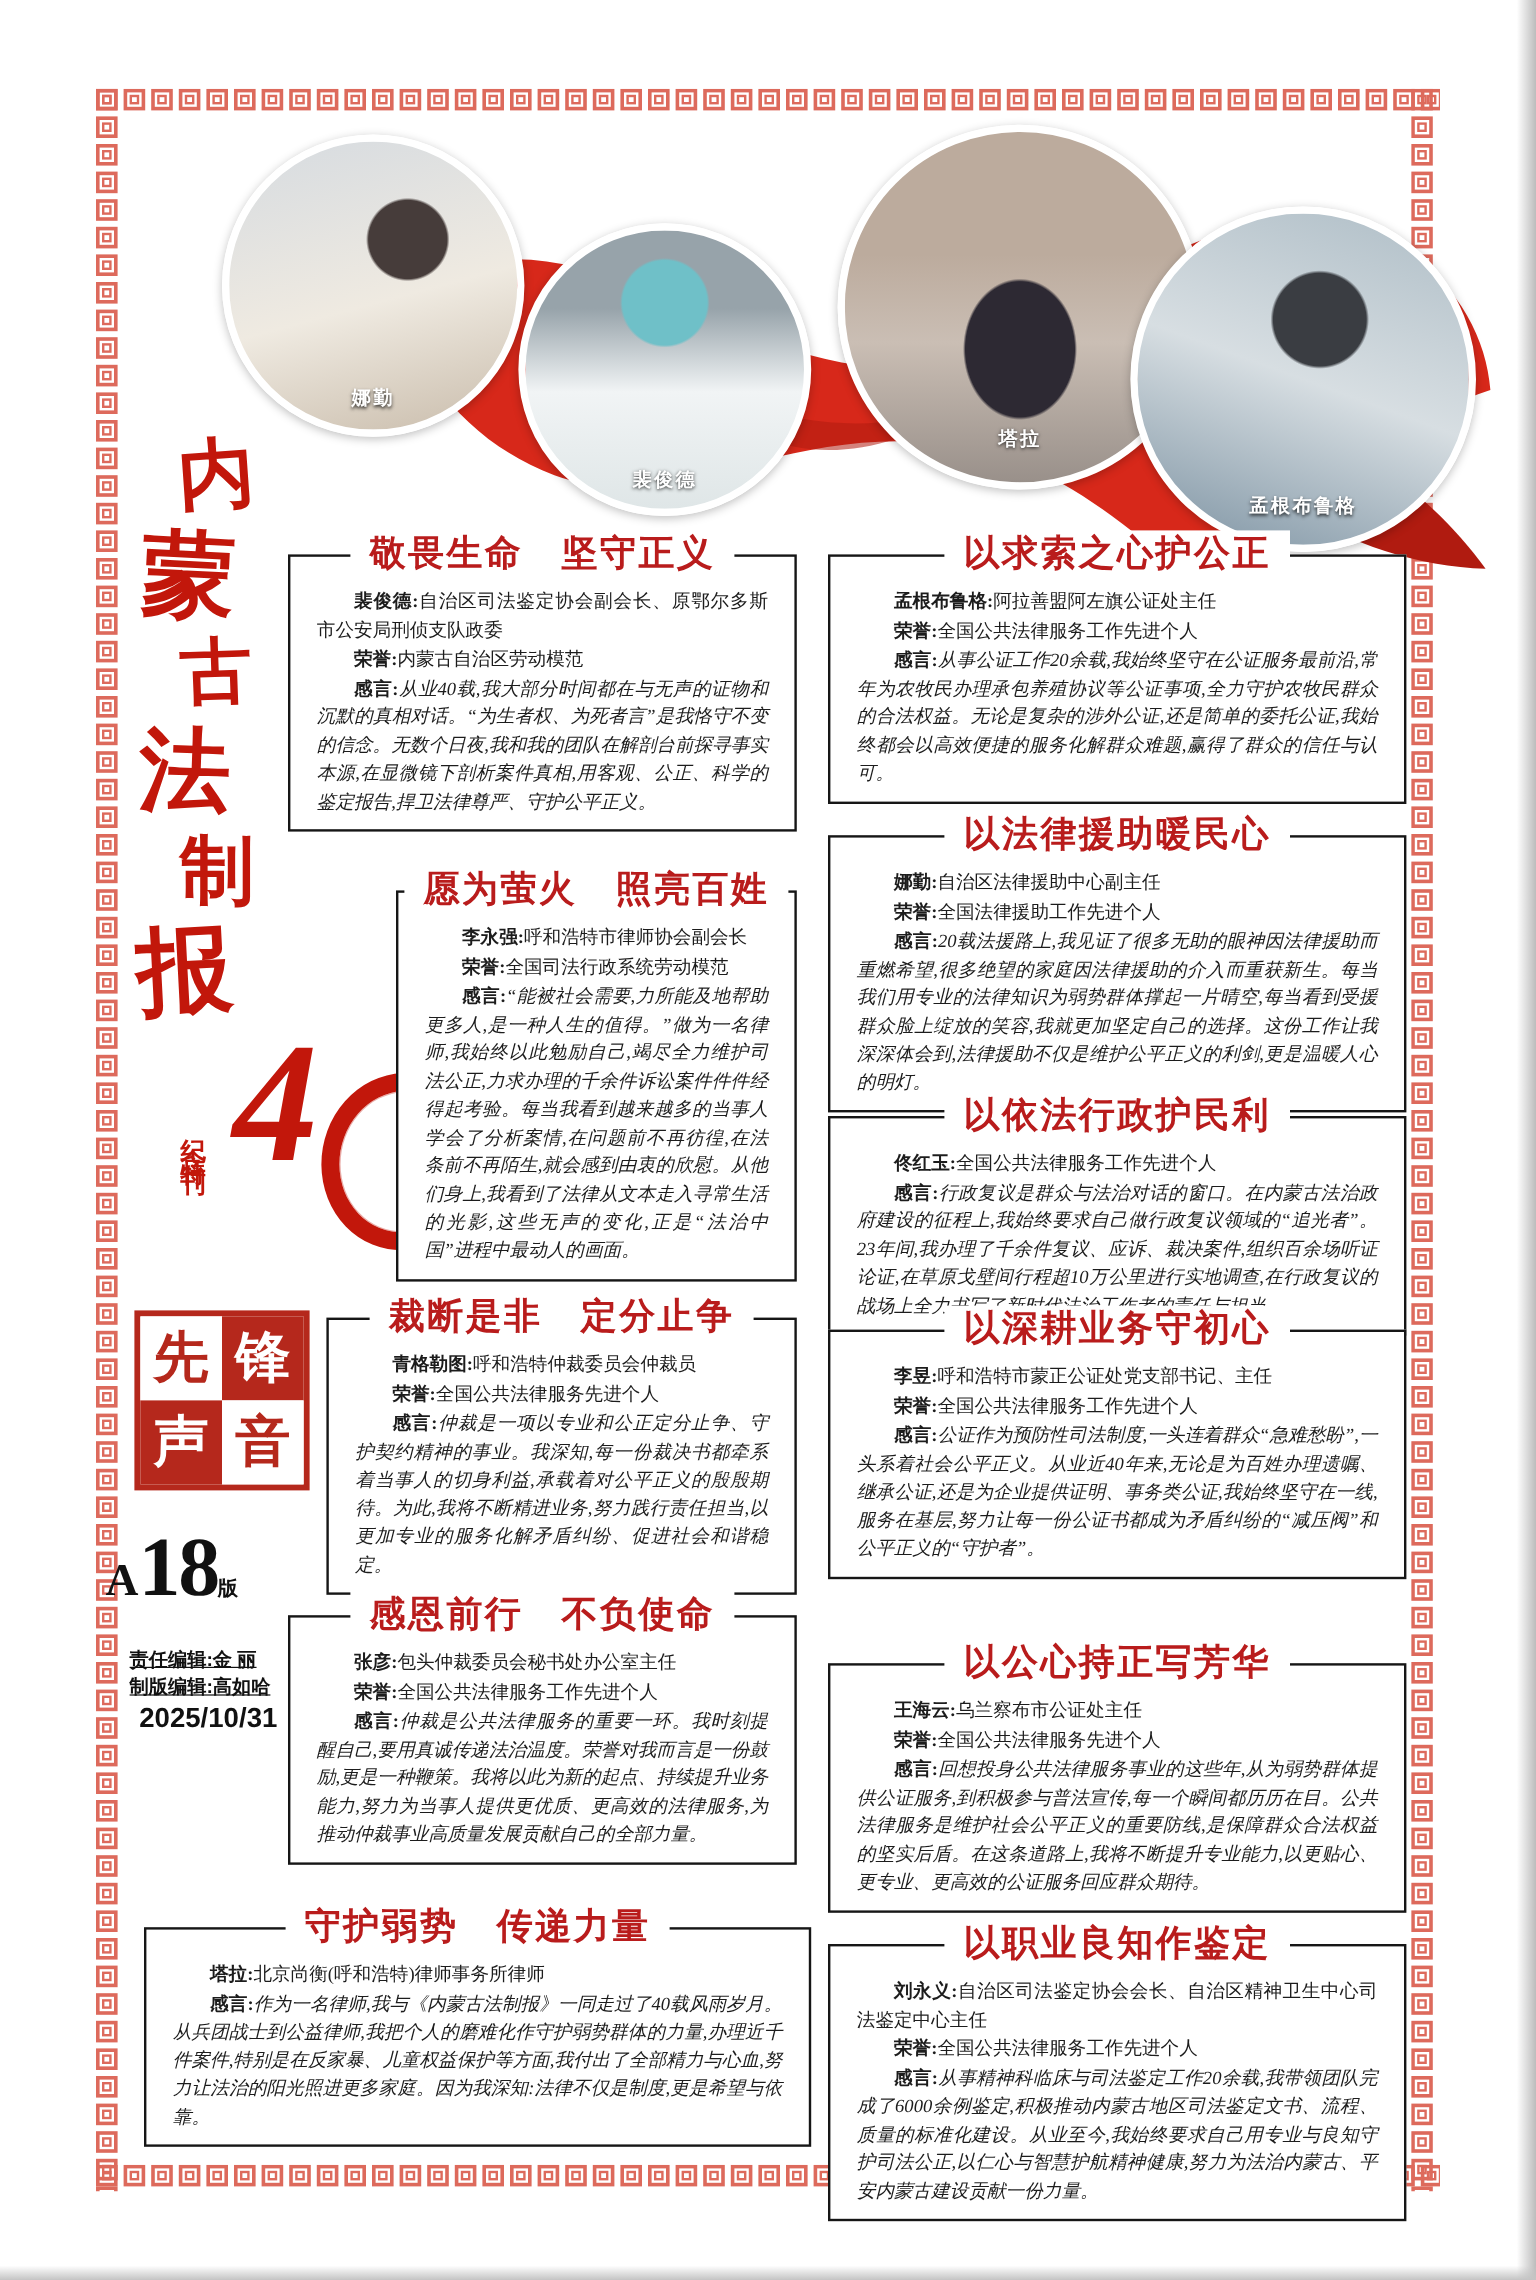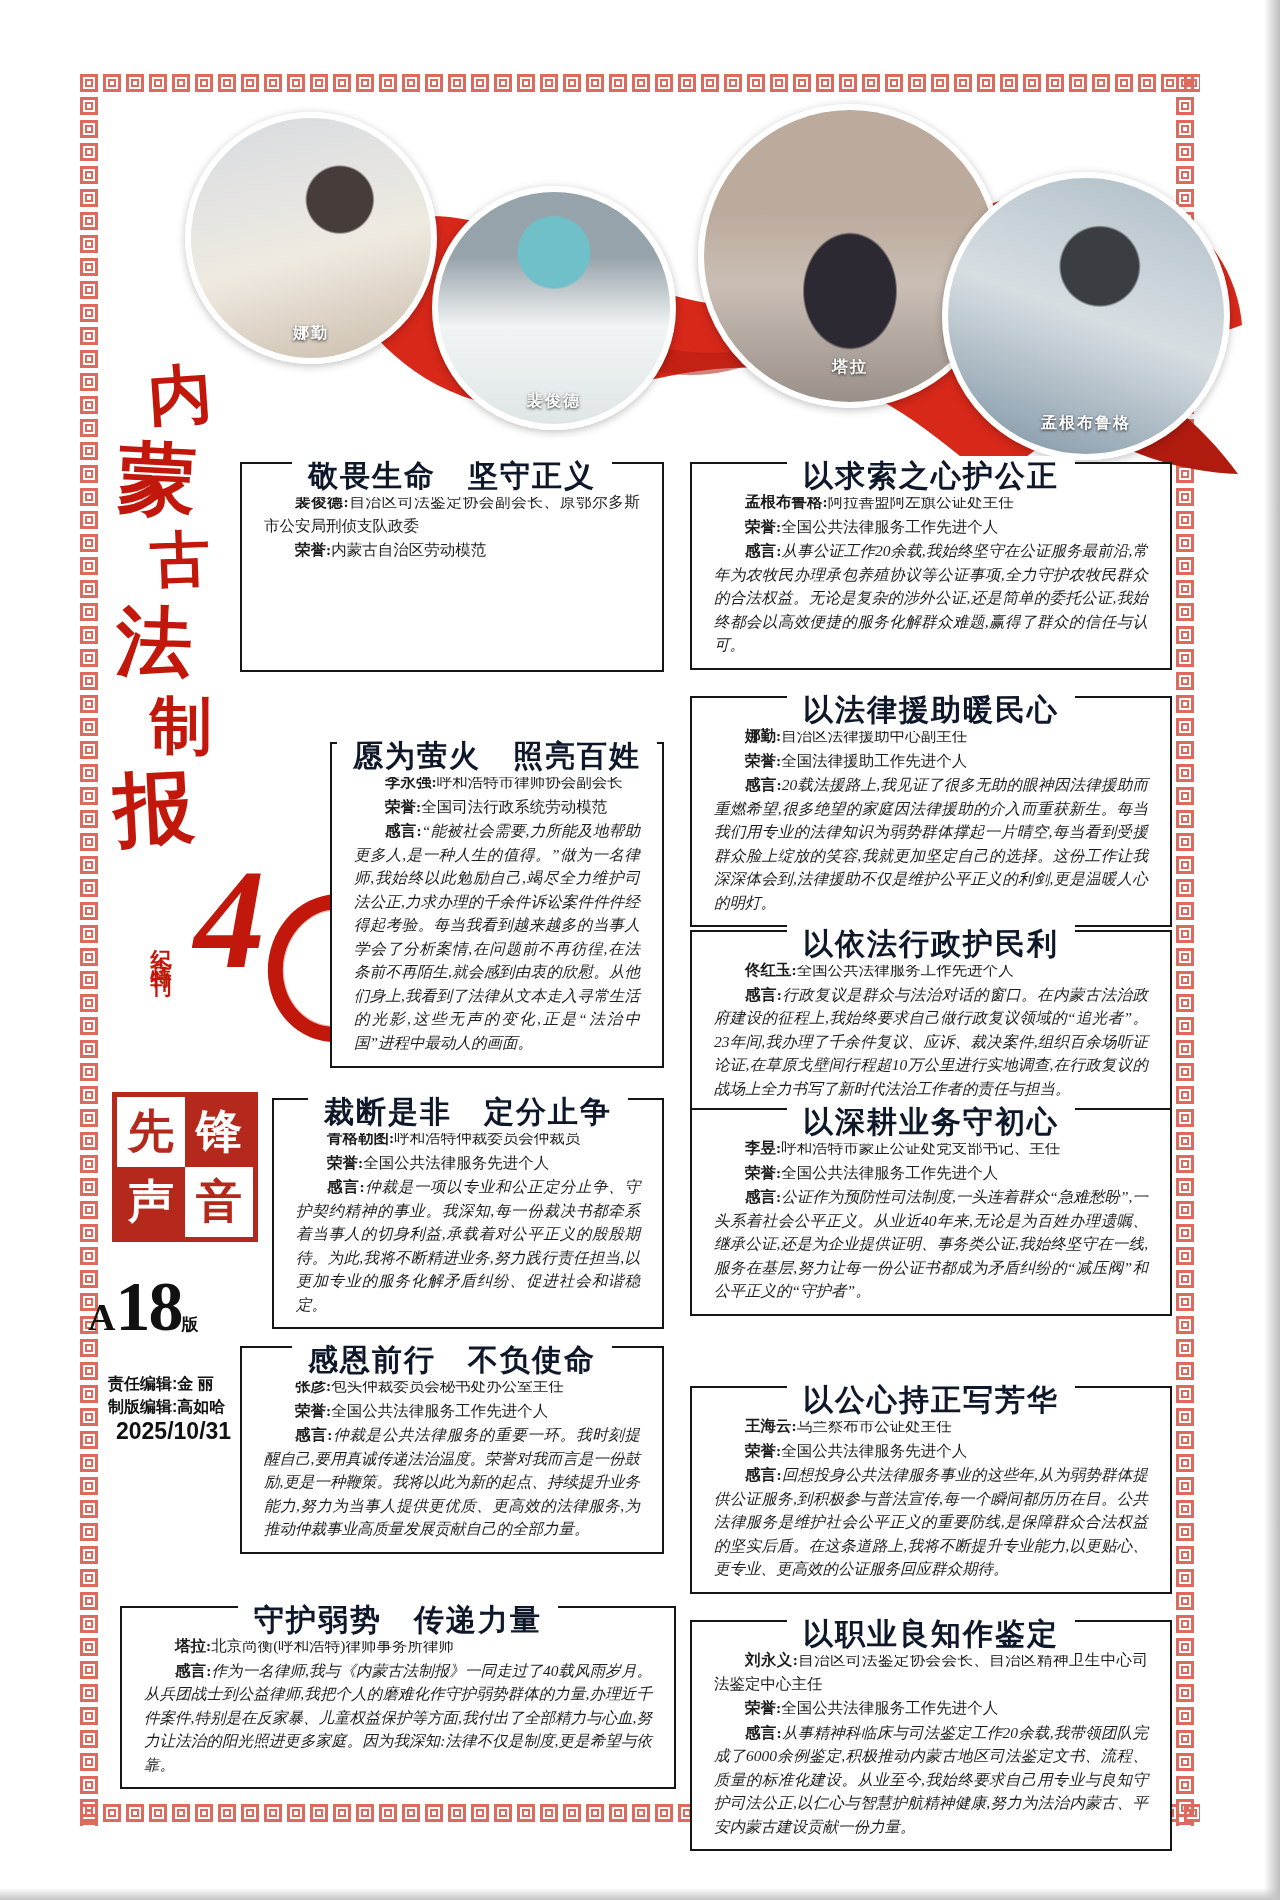--- a/index.html
+++ b/index.html
@@ -60,28 +60,28 @@
        grid-template-columns:1fr 1fr;grid-template-rows:1fr 1fr;}
   .seal span{display:flex;align-items:center;justify-content:center;
        font:700 46px/1 "Liberation Serif",serif;}
   .seal .sw{background:#fff;color:#b5281c;}
   .seal .sr{background:#b5281c;color:#fff;}
   .edition{position:absolute;left:88px;top:1272px;z-index:3;color:#111;white-space:nowrap;}
   .edition .ea{font:700 38px/1 "Liberation Serif",serif;}
   .edition .e18{font:700 70px/1 "Liberation Serif",serif;letter-spacing:-2px;}
   .edition .eb{font:700 17px/1 "Liberation Serif",serif;}
   .editors{position:absolute;left:108px;top:1372px;z-index:3;color:#111;
-       font:700 16px/1.45 "Liberation Sans",sans-serif;white-space:nowrap;}
+       font:700 16px/1.45 "Liberation Sans",sans-serif;white-space:nowrap;text-decoration:underline;}
   .pubdate{position:absolute;left:116px;top:1420px;z-index:3;color:#111;
        font:700 23px/1 "Liberation Sans",sans-serif;}
   
   .box{position:absolute;border:2px solid #161616;background:#fff;z-index:4;}
   .ttl{position:absolute;top:-22px;left:50%;transform:translateX(-50%);
-       background:#fff;padding:0 16px;white-space:nowrap;color:#0f172a;
-       font:700 30px/1.35 "Liberation Serif",serif;letter-spacing:2px;margin-top:14px;}
+       background:#fff;padding:0 16px;white-space:nowrap;color:#b91c1c;
+       font:700 30px/1.35 "Liberation Serif",serif;letter-spacing:2px;}
   .bd{padding:26px 22px 10px;}
   .bd p{margin:0 0 1px;text-indent:2em;color:#1c1c1c;
        font:15.5px/1.52 "Liberation Serif",serif;text-align:justify;}
   .lbl{font-weight:700;}
   .qt{font-style:italic;}
   .bx-l1{left:240px;top:462px;width:420px;min-height:206px;}
   .bx-l2{left:330px;top:742px;width:330px;min-height:270px;}
   .bx-l3{left:272px;top:1098px;width:388px;min-height:182px;}
   .bx-l4{left:240px;top:1346px;width:420px;min-height:194px;}
   .bx-l5{left:120px;top:1606px;width:552px;min-height:178px;}
@@ -408,20 +408,21 @@
     <div>责任编辑:金  丽</div>
     <div>制版编辑:高如哈</div>
   </div>
   <div class="pubdate">2025/10/31</div>
 
   <div class="box bx-l1">
     <div class="ttl">敬畏生命　坚守正义</div>
     <div class="bd">
       <p><span class="lbl">裴俊德:</span><span>自治区司法鉴定协会副会长、原鄂尔多斯市公安局刑侦支队政委</span></p>
       <p><span class="lbl">荣誉:</span><span>内蒙古自治区劳动模范</span></p>
+      <p><span class="lbl">感言:</span><span class="qt">从业40载,我大部分时间都在与无声的证物和沉默的真相对话。“为生者权、为死者言”是我恪守不变的信念。无数个日夜,我和我的团队在解剖台前探寻事实本源,在显微镜下剖析案件真相,用客观、公正、科学的鉴定报告,捍卫法律尊严、守护公平正义。</span></p>
     </div>
   </div>
 
   <div class="box bx-l2">
     <div class="ttl">愿为萤火　照亮百姓</div>
     <div class="bd">
       <p><span class="lbl">李永强:</span><span>呼和浩特市律师协会副会长</span></p>
       <p><span class="lbl">荣誉:</span><span>全国司法行政系统劳动模范</span></p>
       <p><span class="lbl">感言:</span><span class="qt">“能被社会需要,力所能及地帮助更多人,是一种人生的值得。”做为一名律师,我始终以此勉励自己,竭尽全力维护司法公正,力求办理的千余件诉讼案件件件经得起考验。每当我看到越来越多的当事人学会了分析案情,在问题前不再彷徨,在法条前不再陌生,就会感到由衷的欣慰。从他们身上,我看到了法律从文本走入寻常生活的光影,这些无声的变化,正是“法治中国”进程中最动人的画面。</span></p>
     </div>

